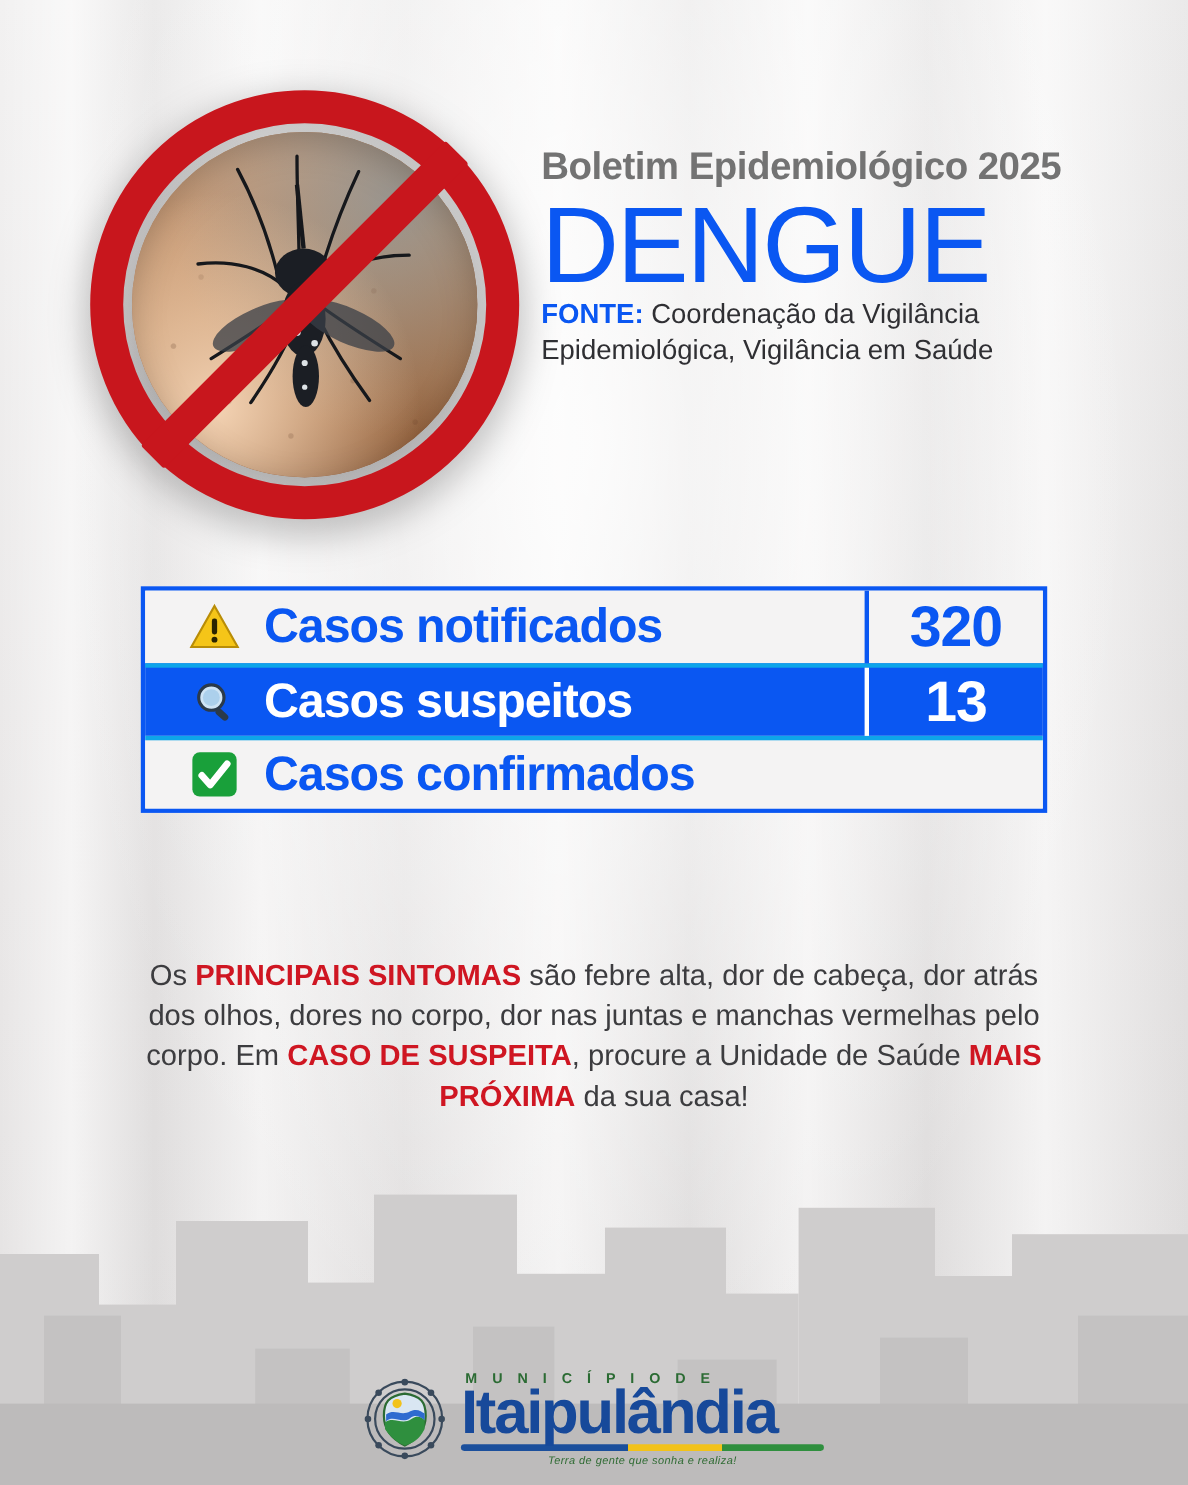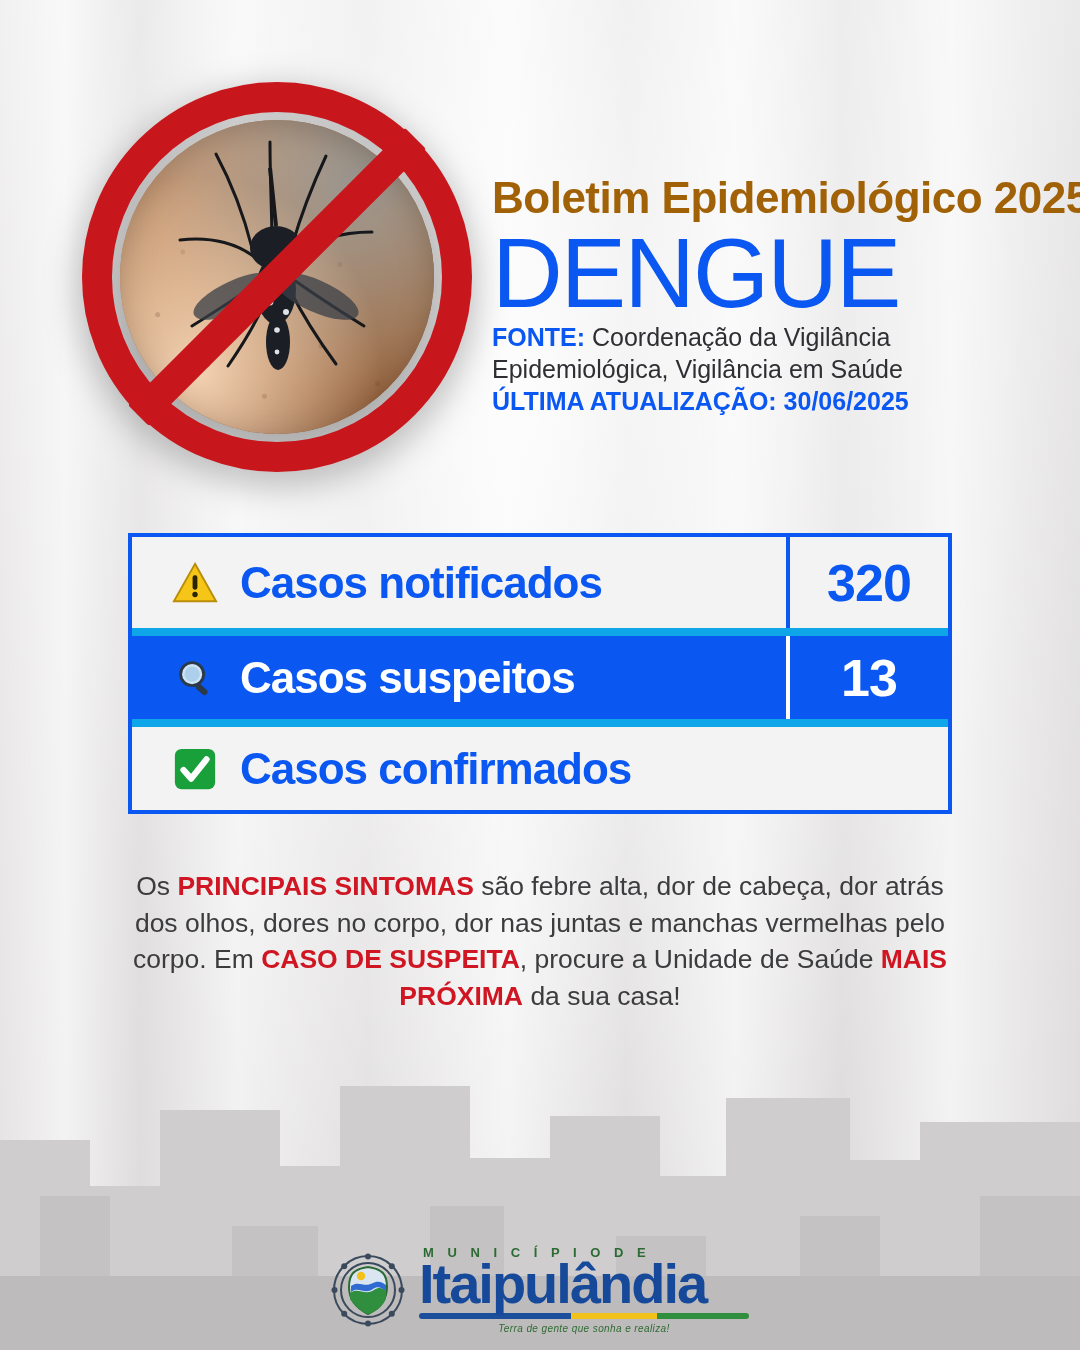--- a/index.html
+++ b/index.html
@@ -82,44 +82,43 @@
   .ban-bar {
     position:absolute; left:50%; top:50%;
     width:392px; height:30px;
     background:#c8161d;
     transform:translate(-50%,-50%) rotate(-45deg);
     border-radius:3px;
   }
 
   .head-text { position:absolute; left:492px; top:70px; width:530px; }
   .bulletin {
-    font-size:44px; font-weight:bold; color:#a16207; letter-spacing:-0.5px;
+    font-size:35px; font-weight:bold; color:#737373; letter-spacing:-0.5px;
     white-space:nowrap;
-    margin-top:41px;
   }
   .dengue {
     font-size:98px; line-height:0.98; font-weight:normal; color:#0a57f2;
     letter-spacing:-2px; margin-top:2px;
   }
   .fonte {
     margin-top:0; font-size:25px; line-height:1.28; color:#2f2f33;
   }
   .fonte b { color:#0a57f2; }
   .atualizacao {
     margin-top:2px; font-size:25px; font-weight:bold; color:#0a57f2;
   }
 
   
   .table {
     position:absolute; left:128px; top:533px; width:824px;
     border:4px solid #0a57f2;
     background:#f4f3f3;
   }
-  .row { display:flex; align-items:stretch; height:91px; }
-  .row + .row { border-top:8px solid #0ea5e9;gap:28px; }
+  .row { display:flex; align-items:stretch; height:66px; }
+  .row + .row { border-top:4px solid #0ea5e9;gap:28px; }
   .row .label {
     flex:1 1 auto; display:flex; align-items:center; gap:22px; padding-left:40px;
   }
   .row .value {
     flex:0 0 162px; border-left:4px solid #0a57f2;
     display:flex; align-items:center; justify-content:center;
     font-size:52px; font-weight:bold; letter-spacing:-1px;
   }
   .row .txt { font-size:44px; font-weight:bold; letter-spacing:-1px; }
   .row.light { background:#f4f3f3; }
@@ -239,21 +238,20 @@
     <div class="ban-ring"></div>
     <div class="ban-bar"></div>
   </div>
 
   <div class="head-text">
     <div class="bulletin">Boletim Epidemiológico 2025</div>
     <div class="dengue">DENGUE</div>
     <div class="fonte">
       <b>FONTE:</b><span> Coordenação da Vigilância Epidemiológica, Vigilância em Saúde</span>
     </div>
-    <div class="atualizacao">ÚLTIMA ATUALIZAÇÃO: 30/06/2025</div>
   </div>
 </div>
 
 <div class="table">
 
   <div class="row light">
     <div class="label">
       <svg class="ico" viewBox="0 0 48 48">
         <path d="M24 4 L46 43 H2 Z" fill="#f5c518" stroke="#b98d07" stroke-width="2"></path>
         <rect x="21.5" y="16" width="5" height="15" rx="2.2" fill="#2a2400"></rect>

